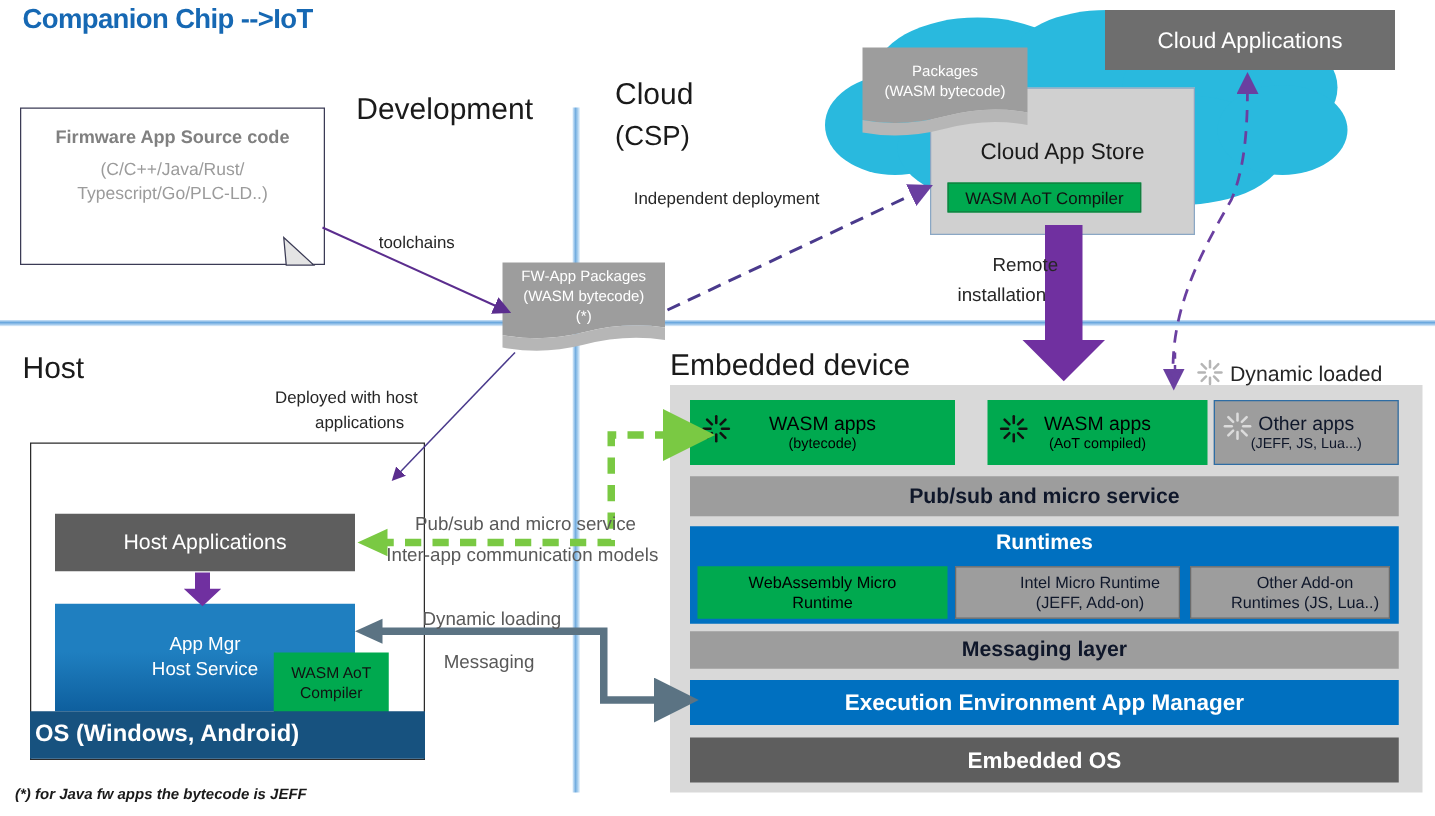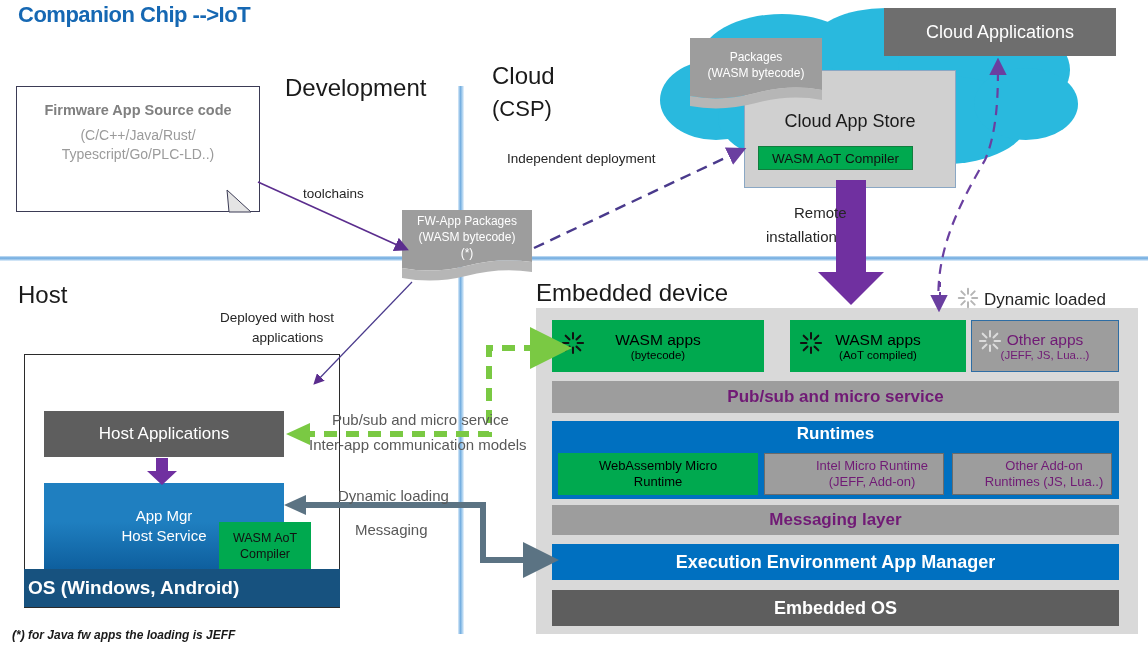--- a/index.html
+++ b/index.html
@@ -40,21 +40,21 @@
   #cloud-store .t{position:absolute;left:0;right:0;top:40px;text-align:center;font-size:18px;color:#1a1a1a;}
   #aot-cloud{left:758px;top:146px;width:155px;height:24px;background:#00a94f;
      border:1px solid #127d3e;box-sizing:border-box;font-size:13.5px;color:#111;}
   #pkg-cloud{left:690px;top:38px;width:132px;height:62px;font-size:12px;line-height:1.35;}
   #pkg-fw{left:402px;top:210px;width:130px;height:64px;font-size:12px;line-height:1.35;}
   #pkg-host{left:209px;top:377px;width:108px;height:48px;font-size:11.5px;line-height:1.35;}
 
   
   #emb-panel{left:536px;top:308px;width:602px;height:326px;background:#d9d9d9;}
   .green{background:#00a94f;color:#000000;}
-  .grey{background:#9d9d9d;color:#701a75;}
+  .grey{background:#9d9d9d;color:#0f172a;}
   .dgrey{background:#5e5e5e;color:#fff;}
   .blue{background:#0070c0;color:#fff;}
 
   .apps-cell{height:52px;position:absolute;}
   .apps-cell .l1{font-size:15.5px;}
   .apps-cell .l2{font-size:11.5px;}
 
   .bar-title{font-size:17px;font-weight:bold;}
 
   .rt-sub{position:absolute;height:42px;font-size:13px;line-height:1.25;box-sizing:border-box;}
@@ -328,13 +328,13 @@
 <div class="abs lbl big" style="left:794px;top:204px;">Remote</div>
 <div class="abs lbl big" style="left:766px;top:228px;">installation</div>
 <div class="abs lbl" style="left:220px;top:310px;">Deployed with host</div>
 <div class="abs lbl" style="left:252px;top:330px;">applications</div>
 <div class="abs lbl g big" style="left:332px;top:411px;">Pub/sub and micro service</div>
 <div class="abs lbl g big" style="left:309px;top:436px;">Inter-app communication models</div>
 <div class="abs lbl g big" style="left:338px;top:487px;">Dynamic loading</div>
 <div class="abs lbl g big" style="left:355px;top:521px;">Messaging</div>
 <div class="abs lbl" style="left:984px;top:290px;font-size:17px;">Dynamic loaded</div>
 
-<div class="abs note" style="left:12px;top:628px;">(*) for Java fw apps the loading is JEFF</div>
+<div class="abs note" style="left:12px;top:628px;">(*) for Java fw apps the bytecode is JEFF</div>
 
 </body></html>

